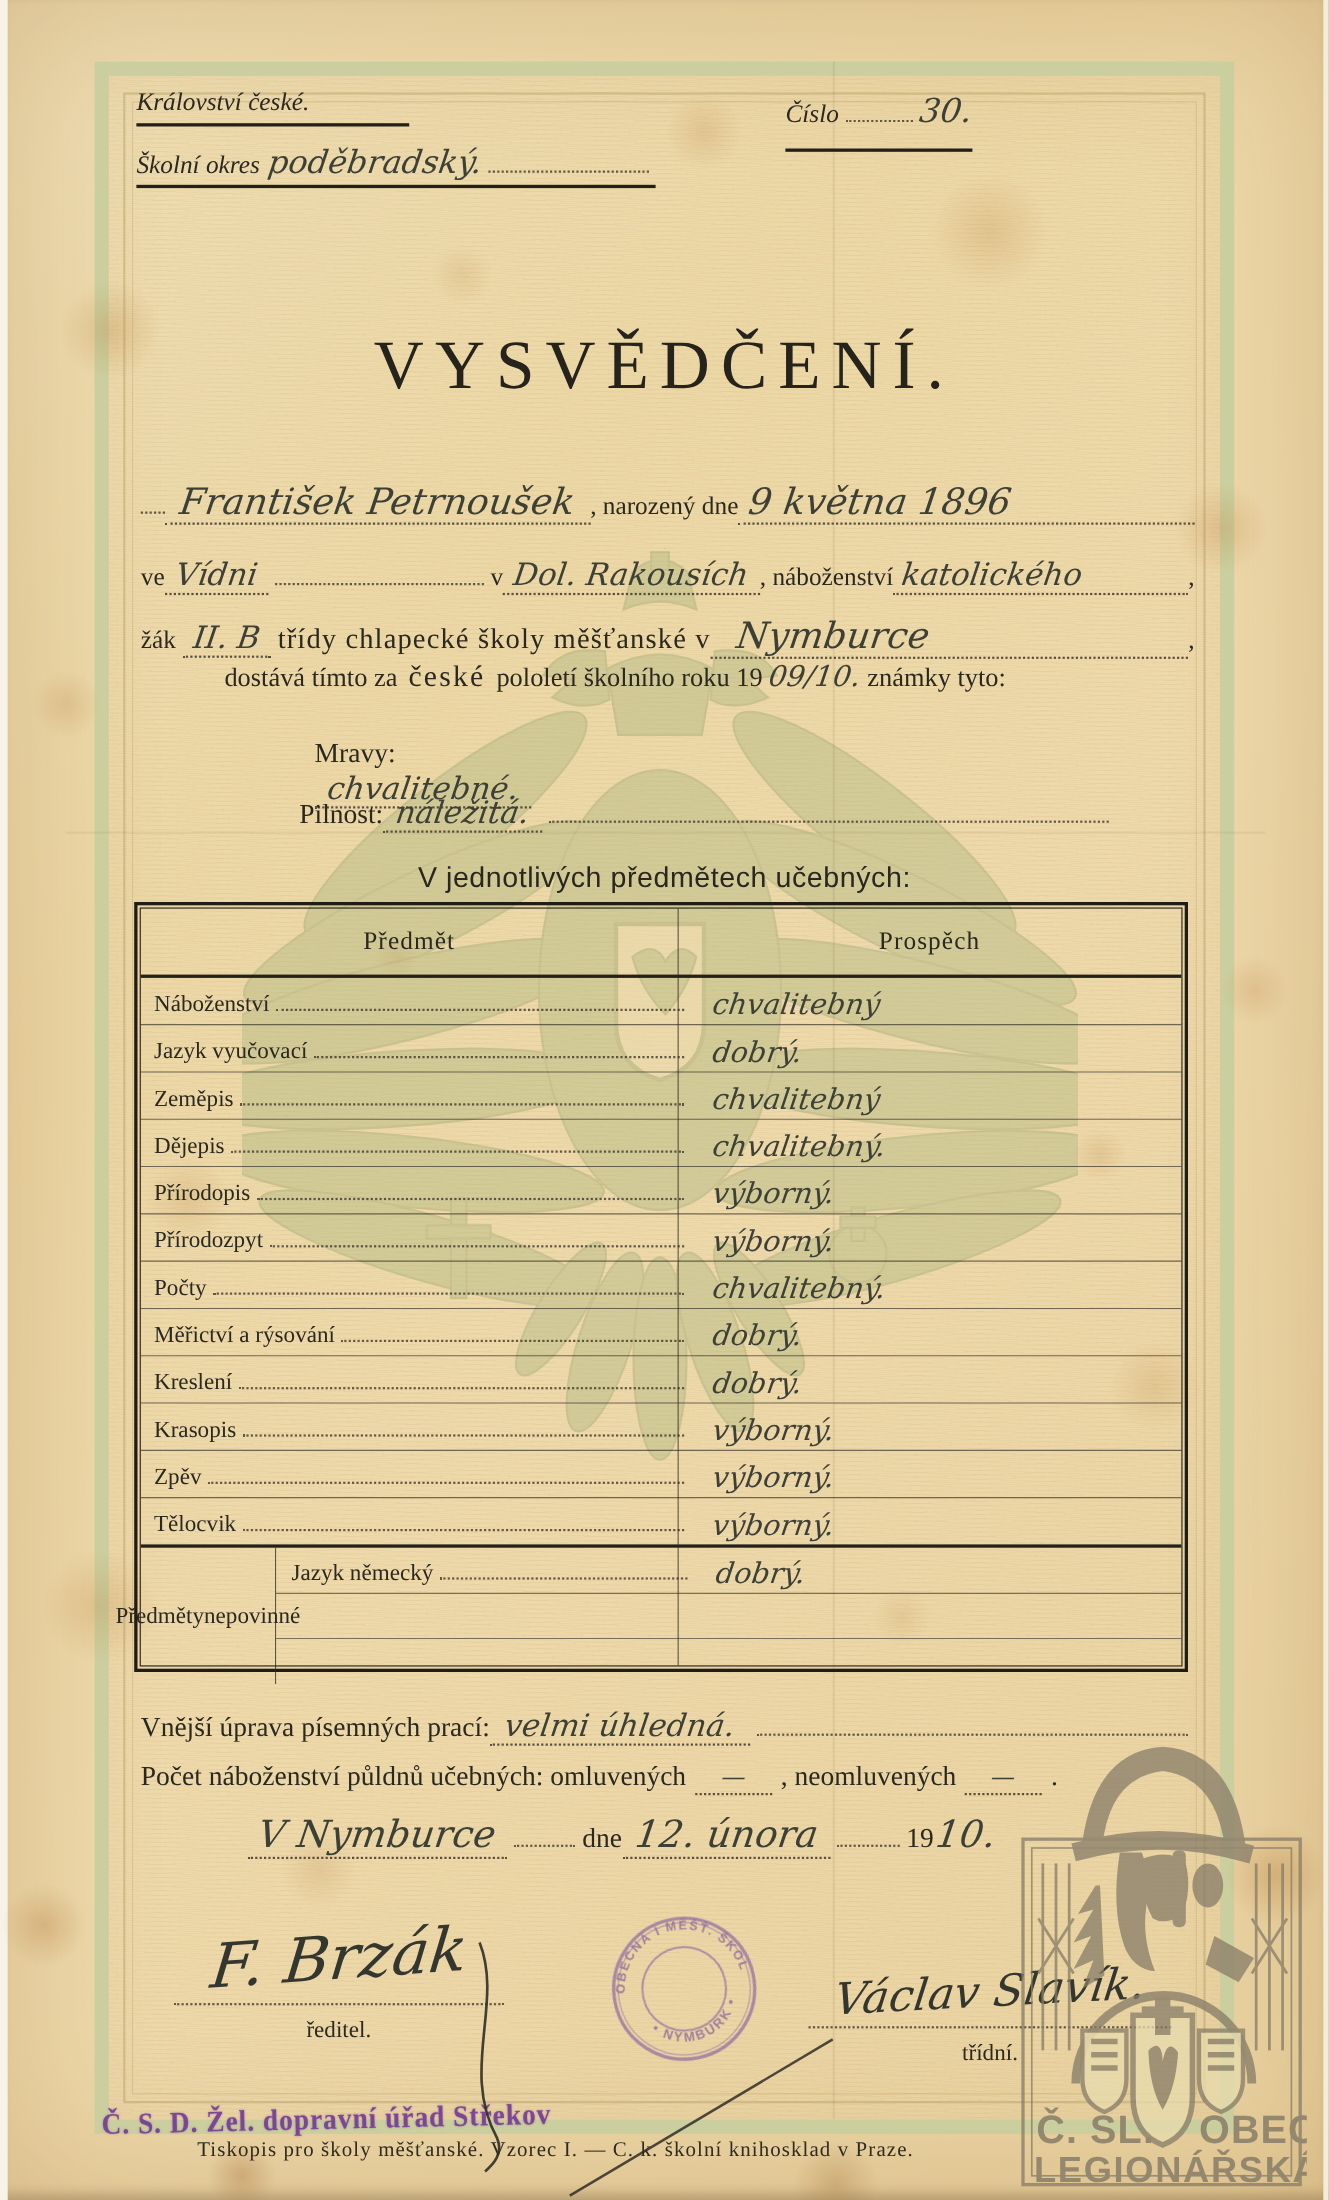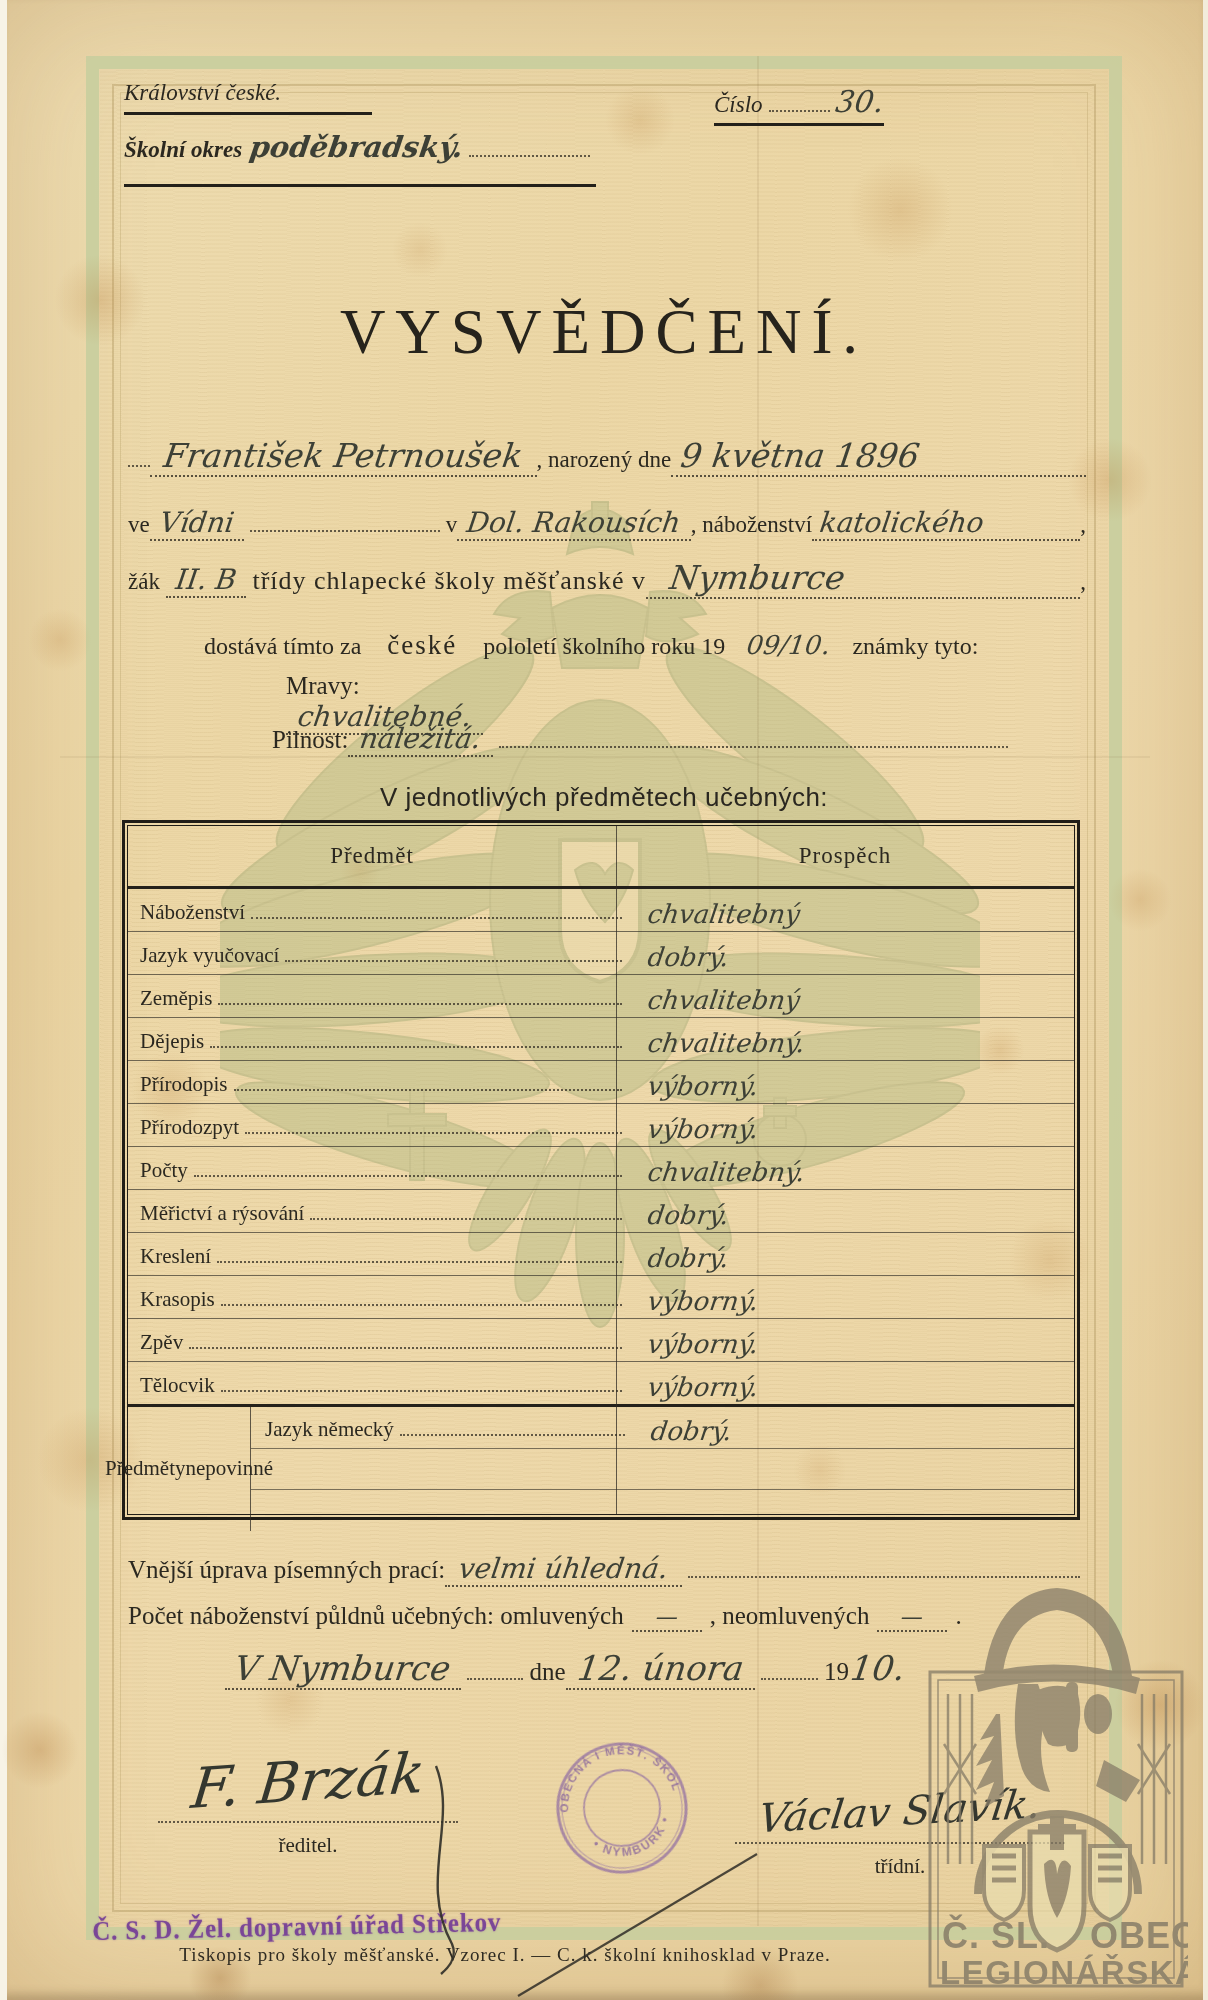--- a/index.html
+++ b/index.html
@@ -48,30 +48,30 @@
   
   .print{font-family:"Liberation Serif", serif;color:#2b2820;}
   .it{font-style:italic;}
   .hw{font-family:"DejaVu Serif", serif;font-style:italic;color:#3d4036;display:inline-block;transform:skewX(-8deg);}
   .fill{display:inline-block;}
   .uline-dot{border-bottom:2px dotted rgba(62,56,44,.85);}
   .leader{flex:1;border-bottom:2px dotted rgba(62,56,44,.8);margin:0 6px 5px 6px;}
   .flexline{display:flex;align-items:baseline;position:absolute;}
 
   .hdr-left{left:124px;top:80px;font-size:23px;border-bottom:3px solid #23201a;padding:0 10px 6px 0;min-width:238px;}
-  .hdr-right{left:714px;top:84px;width:170px;border-bottom:3px solid #23201a;padding-bottom:4px;}
-  .hdr-district{left:124px;top:130px;width:472px;border-bottom:3px solid #23201a;padding-bottom:20px;font-weight:bold;}
+  .hdr-right{left:714px;top:84px;width:170px;border-bottom:3px solid #23201a;padding-bottom:16px;}
+  .hdr-district{left:124px;top:130px;width:472px;border-bottom:3px solid #23201a;padding-bottom:4px;}
 
   .title{position:absolute;top:296px;left:0;right:0;text-align:center;font-size:63px;
          letter-spacing:10px;color:#26231c;font-weight:500;}
 
   .line1{left:128px;top:436px;width:958px;font-size:23px;}
   .line2{left:128px;top:506px;width:958px;font-size:23px;}
   .line3{left:128px;top:558px;width:958px;font-size:23px;}
-  .line4{left:204px;top:630px;width:880px;font-size:24px;gap:16px;}
+  .line4{left:204px;top:600px;width:880px;font-size:24px;}
   .mravy{left:280px;top:672px;width:742px;font-size:25px;flex-direction:column;}
   .pilnost{left:272px;top:722px;width:742px;font-size:25px;}
   .name-hw{font-size:33px;}
   .hw-fill{font-size:28px;}
   .em2{font-size:26px;letter-spacing:1px;}
   .em3{font-size:27px;letter-spacing:2px;}
 
   .theading{position:absolute;top:782px;left:0;right:0;text-align:center;
             font-size:26px;font-weight:normal;font-family:"Liberation Sans", sans-serif;
             letter-spacing:.5px;color:#2a2720;}

